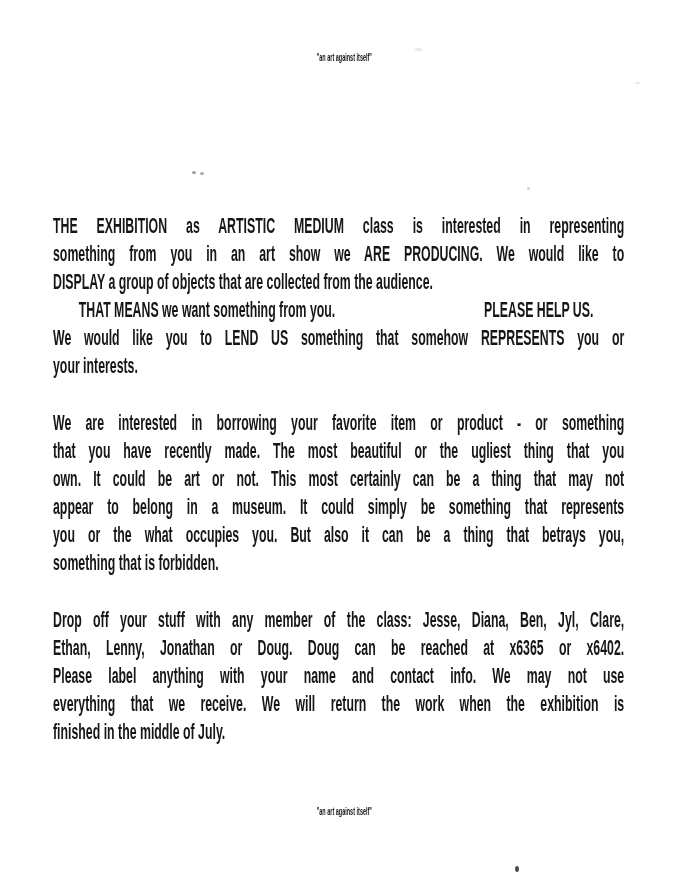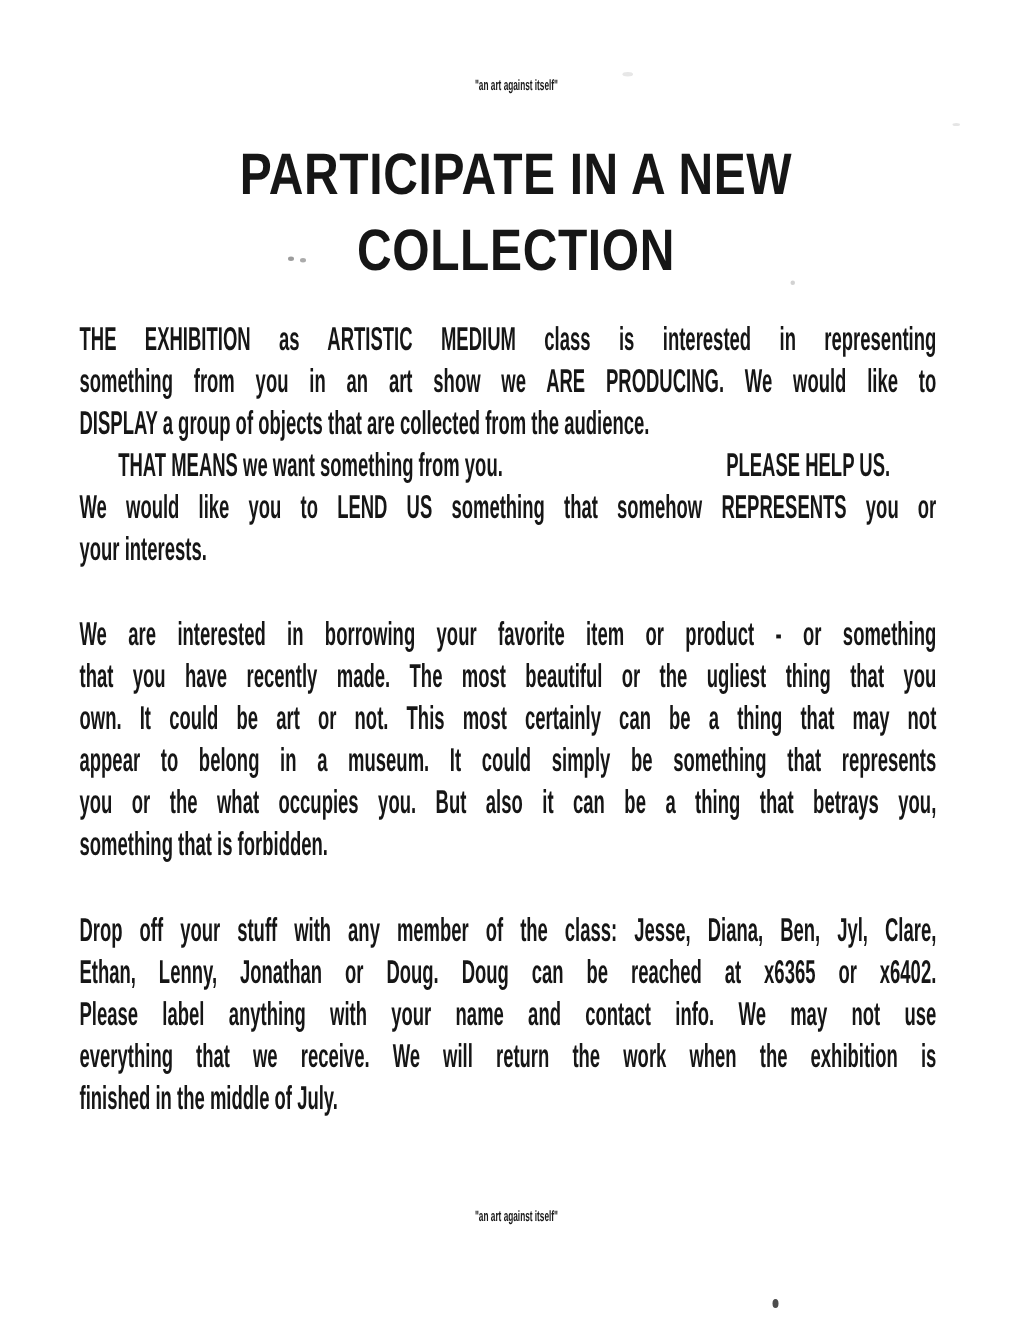--- a/index.html
+++ b/index.html
@@ -103,24 +103,20 @@
 </style>
 </head>
 <body>
 
 <div class="page">
 
   <div class="quote top">
     <span>"an art against itself"</span>
   </div>
 
-  <h1 class="title">
-    <span class="tline">PARTICIPATE IN A NEW</span>
-    <span class="tline">COLLECTION</span>
-  </h1>
 
   <div class="body-text">
 
     <div class="para">
       <div class="line">THE EXHIBITION  as  ARTISTIC MEDIUM  class is interested in representing</div>
       <div class="line">something from you in an art show we ARE PRODUCING.  We would like to</div>
       <div class="line last">DISPLAY a group of objects that are collected from the audience.</div>
       <div class="line split">
         <span>THAT MEANS we want something from you.</span>
         <span>PLEASE HELP US.</span>

